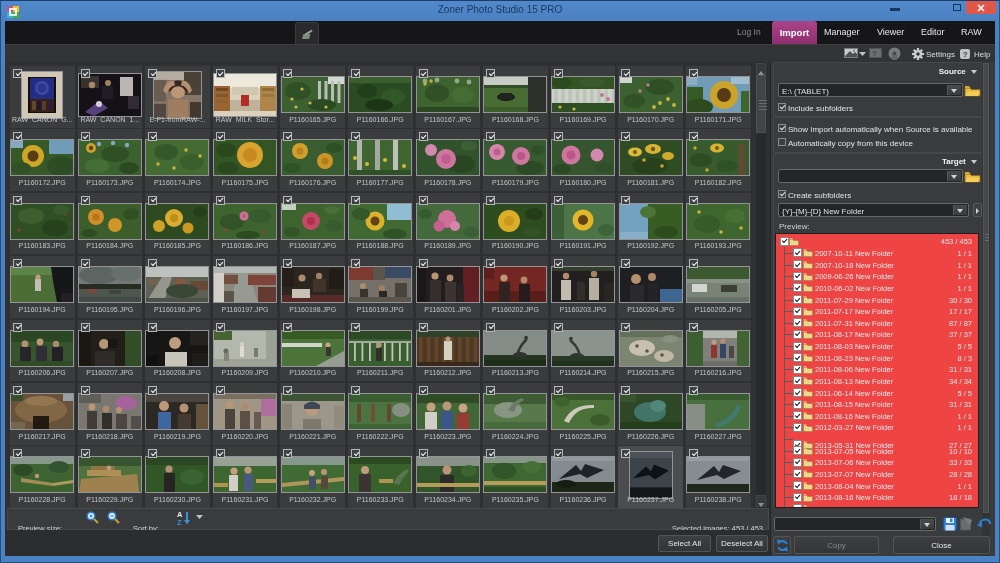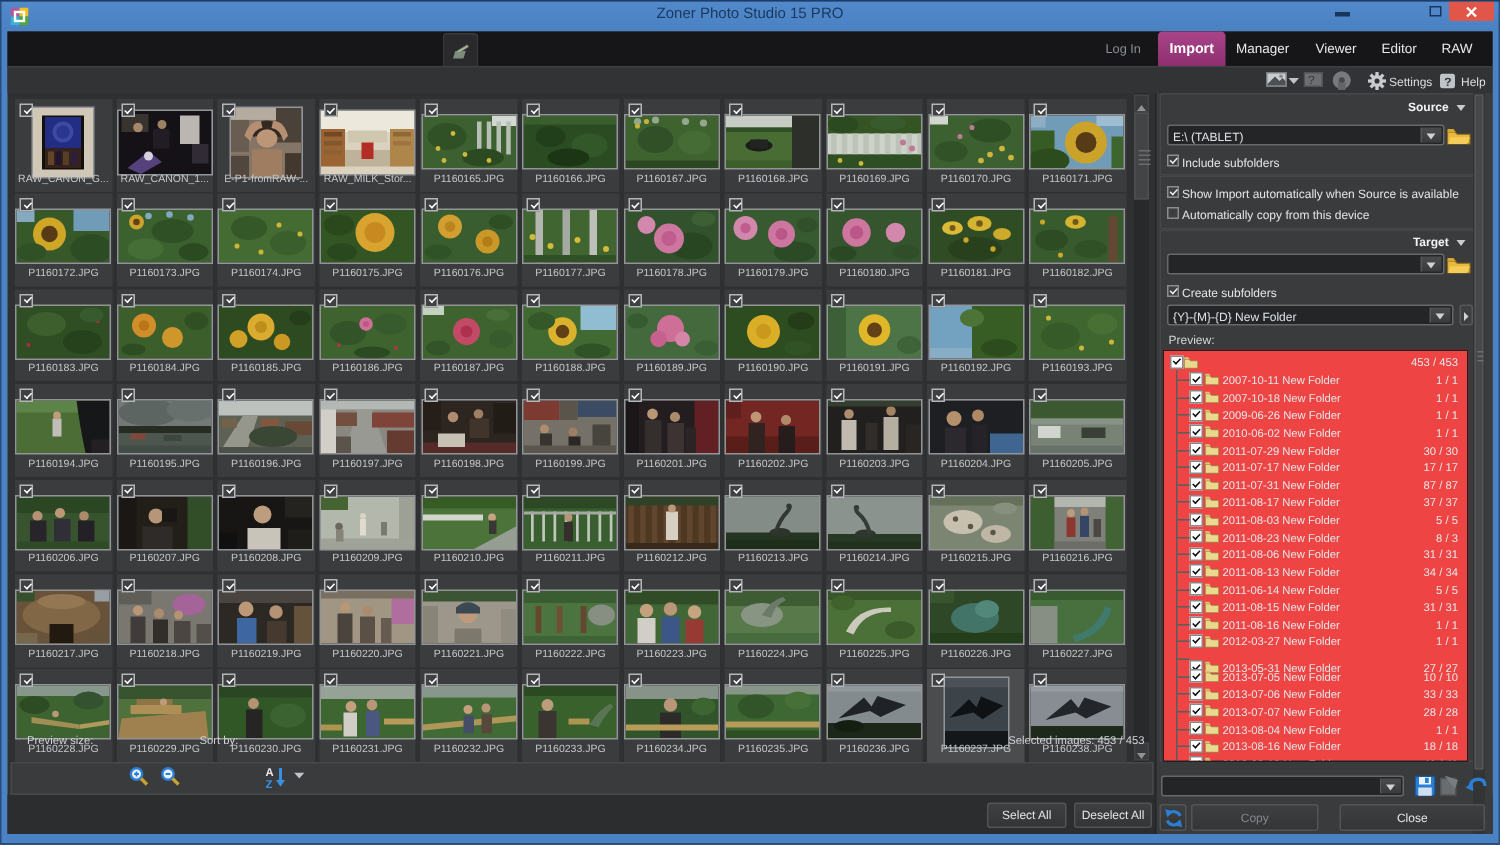--- a/index.html
+++ b/index.html
@@ -33,21 +33,21 @@
 .cb{position:absolute;left:3px;top:3px;width:9px;height:9px;background:#3f4042;border:1px solid #b4b7ba;z-index:3}
 .cb i{position:absolute;left:1.5px;top:1.5px;width:4.5px;height:2.5px;border-left:1.4px solid #fff;border-bottom:1.4px solid #fff;transform:rotate(-47deg)}
 .fn{position:absolute;left:0px;top:49.5px;width:64.5px;text-align:center;font-size:7px;color:#c3c7ca;white-space:nowrap;overflow:hidden}
 
 #gsb{position:absolute;left:751px;top:41px;width:10px;height:446px;background:#28292b}
 .sbtn{position:absolute;left:751px;width:10px;height:12px;background:#38393b;border:1px solid #434446}
 #gthumb{position:absolute;left:751px;top:54px;width:10px;height:58px;background:#434446;border:1px solid #4e4f51}
 .grip{position:absolute;left:2px;width:8px;height:1px;background:#6a6c6e}
 
 #status{position:absolute;left:2px;top:487px;width:762px;height:22px;background:#3a3b3d;border:1px solid #47484a}
-.sttxt{position:absolute;top:468px;font-size:7.5px;color:#d2d5d8}
+.sttxt{position:absolute;top:503px;font-size:7.5px;color:#d2d5d8}
 
 #bottom{position:absolute;left:0;top:509px;width:990px;height:26px;background:#2c2d2f}
 .btn{position:absolute;background:linear-gradient(#3e3f41,#343537);border:1px solid #525456;border-radius:2px;font-size:8px;color:#e4e6e8;text-align:center}
 
 #rpanel{position:absolute;left:765px;top:41px;width:225px;height:494px;background:#3a3b3d;border-left:1px solid #242527}
 .sect{position:absolute;left:2px;width:216px;border:1px solid #464749;border-radius:2px}
 .hdr{position:absolute;font-size:8px;color:#f0f2f4;font-weight:bold}
 .caret{display:inline-block;width:0;height:0;border-left:3.5px solid transparent;border-right:3.5px solid transparent;border-top:4px solid #c8cbce;vertical-align:middle;margin-left:3px}
 .combo{position:absolute;background:#242527;border:1px solid #66686a;border-radius:2px;height:14px}
 .combo .ctext{position:absolute;left:3px;top:2.5px;font-size:8px;color:#dde2e6}

